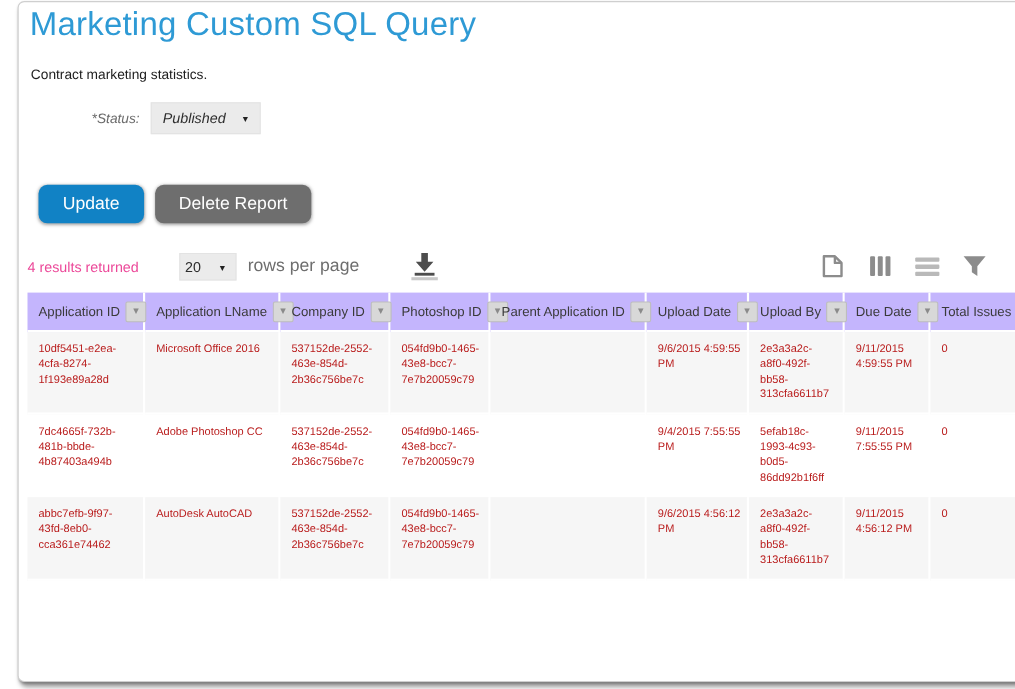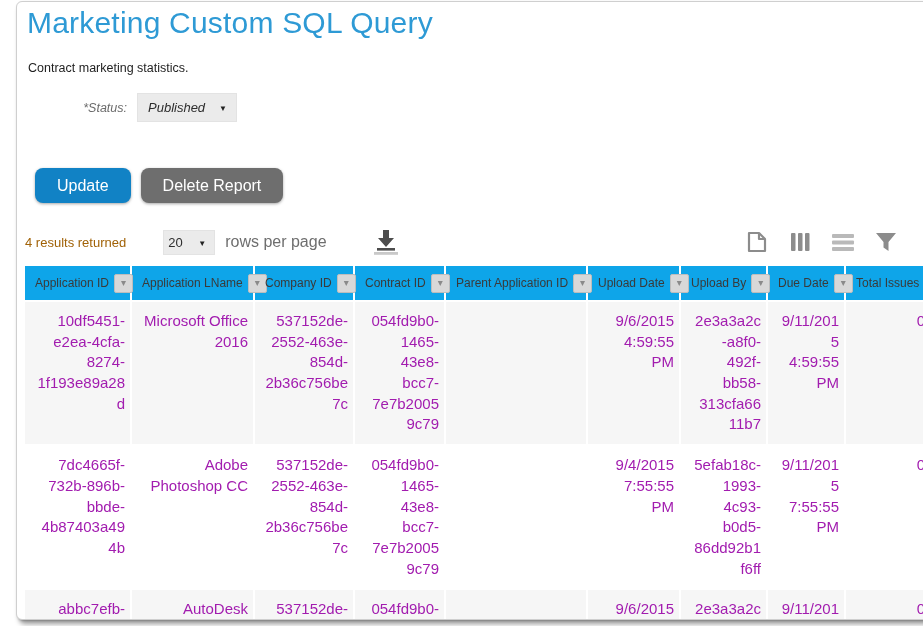--- a/index.html
+++ b/index.html
@@ -38,49 +38,49 @@
     height: 35px; padding: 0 22px;
     border: none; border-radius: 8px;
     font-family: "Liberation Sans", sans-serif;
     font-size: 16px; color: #fff; cursor: pointer;
     box-shadow: 0 1px 3px rgba(0,0,0,0.35);
   }
   .btn-primary { background: #1182C5; }
   .btn-secondary { background: #6E6E6E; }
 
   .toolbar { margin: 25px 10px 0 8px; display: flex; align-items: center; }
-  .results-text { font-size: 13px; color: #a16207; }
+  .results-text { font-size: 13px; color: #ec4899; }
   .pagesize-select { width: 52px; height: 25px; font-size: 13px; padding-left: 4px; margin-left: 37px; }
   .pagesize-select .caret { right: 8px; top: 8px; }
   .rows-per-page { font-size: 16px; color: #6e6e6e; margin-left: 10px; }
   .download-btn { margin-left: 44px; cursor: pointer; width: 30px; height: 28px; }
   .right-icons { margin-left: auto; display: flex; align-items: center; gap: 17px; padding-right: 22px; }
   .tool-icon { cursor: pointer; width: 26px; height: 26px; display: flex; align-items: center; justify-content: center; }
 
   .grid { margin: 10px 0 0 8px; }
   table { border-collapse: separate; border-spacing: 0; table-layout: fixed; width: 907px; }
   th {
-    background: #0ea5e9; height: 36px;
+    background: #c4b5fd; height: 36px;
     font-size: 12px; font-weight: normal; color: #3a3a3a;
     text-align: center; vertical-align: middle;
     border-right: 2px solid #fff; border-bottom: 2px solid #fff;
     padding: 0 2px 0 10px;
   }
   .th-inner { display: flex; align-items: center; gap: 5px; overflow: visible; }
   .th-label { white-space: nowrap; }
   .th-menu-btn {
     flex: none; width: 19px; height: 19px;
     background: #d8d8d8; border: 1px solid #bdbdbd; border-radius: 2px;
     display: inline-flex; align-items: center; justify-content: center;
     cursor: pointer;
   }
   .th-menu-btn .chev { font-size: 10px; color: #8a8a8a; line-height: 1; }
   td {
-    font-size: 15px; color: #a21caf; line-height: 1.38;
-    vertical-align: top; text-align: right;
+    font-size: 10px; color: #b91c1c; line-height: 1.38;
+    vertical-align: top; text-align: left;
     padding: 9px 5px 9px 10px;
     border-right: 2px solid #fff; border-bottom: 2px solid #fff;
     overflow-wrap: break-word; word-wrap: break-word;
     background: #fff;
   }
   tr.alt td { background: #f6f6f6; }
 </style>
 </head>
 <body>
 
@@ -170,21 +170,21 @@
             <th style="width: 100px;">
               <div class="th-inner">
                 <span class="th-label">Company ID</span>
                 <span class="th-menu-btn">
                   <span class="chev">▾</span>
                 </span>
               </div>
             </th>
             <th style="width: 91px;">
               <div class="th-inner">
-                <span class="th-label">Contract ID</span>
+                <span class="th-label">Photoshop ID</span>
                 <span class="th-menu-btn">
                   <span class="chev">▾</span>
                 </span>
               </div>
             </th>
             <th style="width: 142px;">
               <div class="th-inner">
                 <span class="th-label">Parent Application ID</span>
                 <span class="th-menu-btn">
                   <span class="chev">▾</span>
@@ -231,21 +231,21 @@
             <td>Microsoft Office 2016</td>
             <td>537152de-2552-463e-854d-2b36c756be7c</td>
             <td>054fd9b0-1465-43e8-bcc7-7e7b20059c79</td>
             <td></td>
             <td>9/6/2015 4:59:55 PM</td>
             <td>2e3a3a2c-a8f0-492f-bb58-313cfa6611b7</td>
             <td>9/11/2015 4:59:55 PM</td>
             <td>0</td>
           </tr>
           <tr>
-            <td>7dc4665f-732b-896b-bbde-4b87403a494b</td>
+            <td>7dc4665f-732b-481b-bbde-4b87403a494b</td>
             <td>Adobe Photoshop CC</td>
             <td>537152de-2552-463e-854d-2b36c756be7c</td>
             <td>054fd9b0-1465-43e8-bcc7-7e7b20059c79</td>
             <td></td>
             <td>9/4/2015 7:55:55 PM</td>
             <td>5efab18c-1993-4c93-b0d5-86dd92b1f6ff</td>
             <td>9/11/2015 7:55:55 PM</td>
             <td>0</td>
           </tr>
           <tr class="alt">

